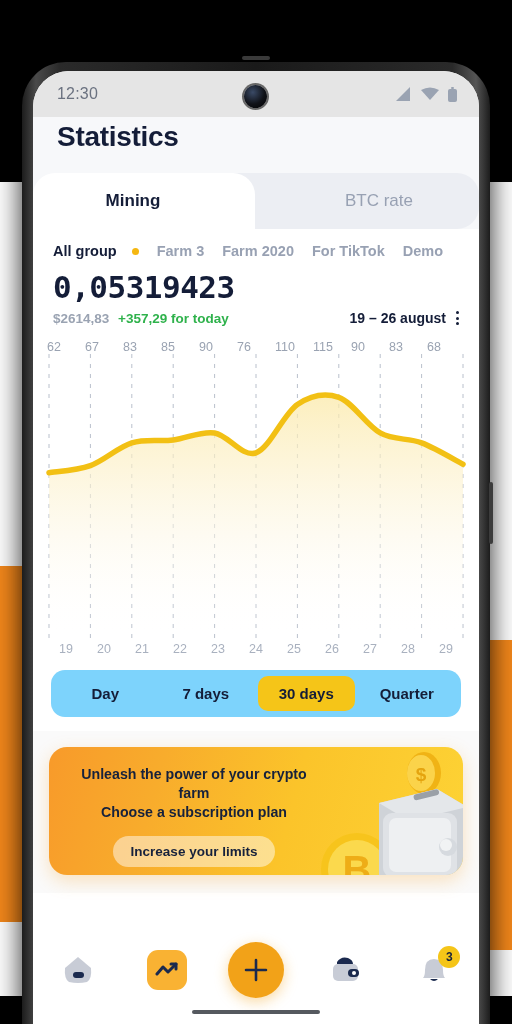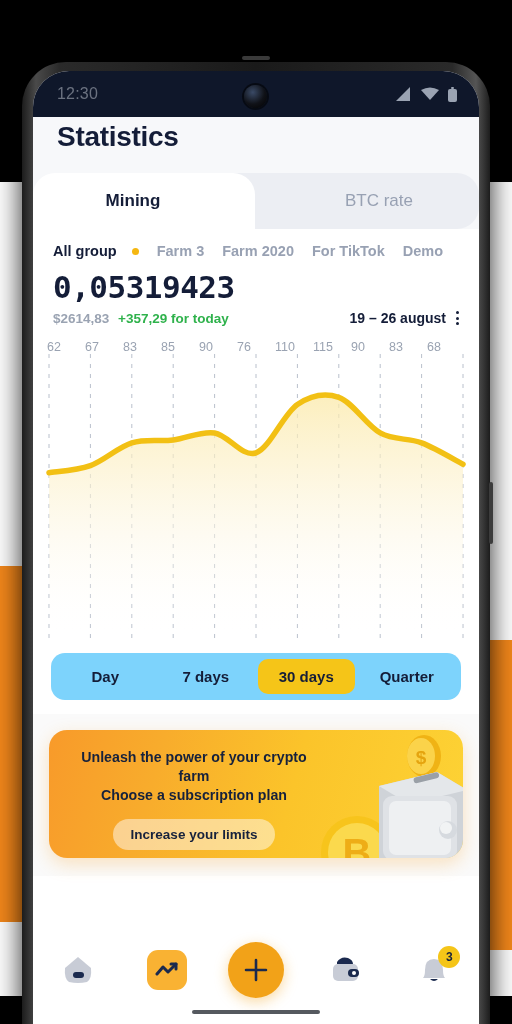--- a/index.html
+++ b/index.html
@@ -49,21 +49,21 @@
   }
   .btn-side {
     position:absolute; right:-3px; top:420px; width:4px; height:62px;
     border-radius:3px; background:#3c3c3c;
   }
 
   
   .statusbar {
     height:46px; padding:0 22px 0 24px;
     display:flex; align-items:center; justify-content:space-between;
-    background:#0f172a;
+    background:#e5e5e5;
     position:relative; z-index:5;
   }
   .status-time { font-size:16px; color:#6b7280; letter-spacing:.2px; }
   .status-icons { display:flex; align-items:center; gap:9px; }
 
   
   .header {
     background:#f7f8fa;
     padding:4px 24px 20px 24px;
   }
@@ -285,20 +285,33 @@
               <line x1="215" y1="0" x2="215" y2="285" stroke="#b9c0cc" stroke-width="1" stroke-dasharray="4 6"></line>
               <line x1="256.4" y1="0" x2="256.4" y2="285" stroke="#b9c0cc" stroke-width="1" stroke-dasharray="4 6"></line>
               <line x1="297.8" y1="0" x2="297.8" y2="285" stroke="#b9c0cc" stroke-width="1" stroke-dasharray="4 6"></line>
               <line x1="339.2" y1="0" x2="339.2" y2="285" stroke="#b9c0cc" stroke-width="1" stroke-dasharray="4 6"></line>
               <line x1="380.59999999999997" y1="0" x2="380.59999999999997" y2="285" stroke="#b9c0cc" stroke-width="1" stroke-dasharray="4 6"></line>
               <line x1="422" y1="0" x2="422" y2="285" stroke="#b9c0cc" stroke-width="1" stroke-dasharray="4 6"></line>
             </g>
           <path id="chart-area" fill="url(#areaGrad)" d="M 8 118.76923076923076 C 14.899999999999999 117.58333333333333, 35.6 116.63461538461539, 49.4 111.65384615384616 C 63.199999999999996 106.67307692307693, 77 93.15384615384616, 90.8 88.88461538461539 C 104.6 84.61538461538461, 118.39999999999999 87.69871794871794, 132.2 86.03846153846153 C 146 84.37820512820512, 159.79999999999998 76.78846153846155, 173.6 78.92307692307693 C 187.4 81.05769230769232, 201.2 103.58974358974359, 215 98.84615384615384 C 228.8 94.10256410256409, 242.59999999999997 59.71153846153847, 256.4 50.46153846153847 C 270.2 41.21153846153847, 284 38.60256410256411, 297.8 43.346153846153854 C 311.6 48.0897435897436, 325.4 71.33333333333334, 339.2 78.92307692307693 C 353 86.51282051282053, 366.79999999999995 83.66666666666667, 380.59999999999997 88.88461538461539 C 394.4 94.1025641025641, 415.1 106.67307692307692, 422 110.23076923076923 L 422 285 L 8 285 Z"></path>
           <path id="chart-line" fill="none" stroke="#f2c014" stroke-width="5.5" stroke-linecap="round" stroke-linejoin="round" d="M 8 118.76923076923076 C 14.899999999999999 117.58333333333333, 35.6 116.63461538461539, 49.4 111.65384615384616 C 63.199999999999996 106.67307692307693, 77 93.15384615384616, 90.8 88.88461538461539 C 104.6 84.61538461538461, 118.39999999999999 87.69871794871794, 132.2 86.03846153846153 C 146 84.37820512820512, 159.79999999999998 76.78846153846155, 173.6 78.92307692307693 C 187.4 81.05769230769232, 201.2 103.58974358974359, 215 98.84615384615384 C 228.8 94.10256410256409, 242.59999999999997 59.71153846153847, 256.4 50.46153846153847 C 270.2 41.21153846153847, 284 38.60256410256411, 297.8 43.346153846153854 C 311.6 48.0897435897436, 325.4 71.33333333333334, 339.2 78.92307692307693 C 353 86.51282051282053, 366.79999999999995 83.66666666666667, 380.59999999999997 88.88461538461539 C 394.4 94.1025641025641, 415.1 106.67307692307692, 422 110.23076923076923"></path>
         </svg>
+        <div class="xlabels">
+          <span>19</span>
+          <span>20</span>
+          <span>21</span>
+          <span>22</span>
+          <span>23</span>
+          <span>24</span>
+          <span>25</span>
+          <span>26</span>
+          <span>27</span>
+          <span>28</span>
+          <span>29</span>
+        </div>
       </div>
 
       <div class="periods">
         <div class="period">Day</div>
         <div class="period">7 days</div>
         <div class="period active">30 days</div>
         <div class="period">Quarter</div>
       </div>
 
       <div class="banner-area">

